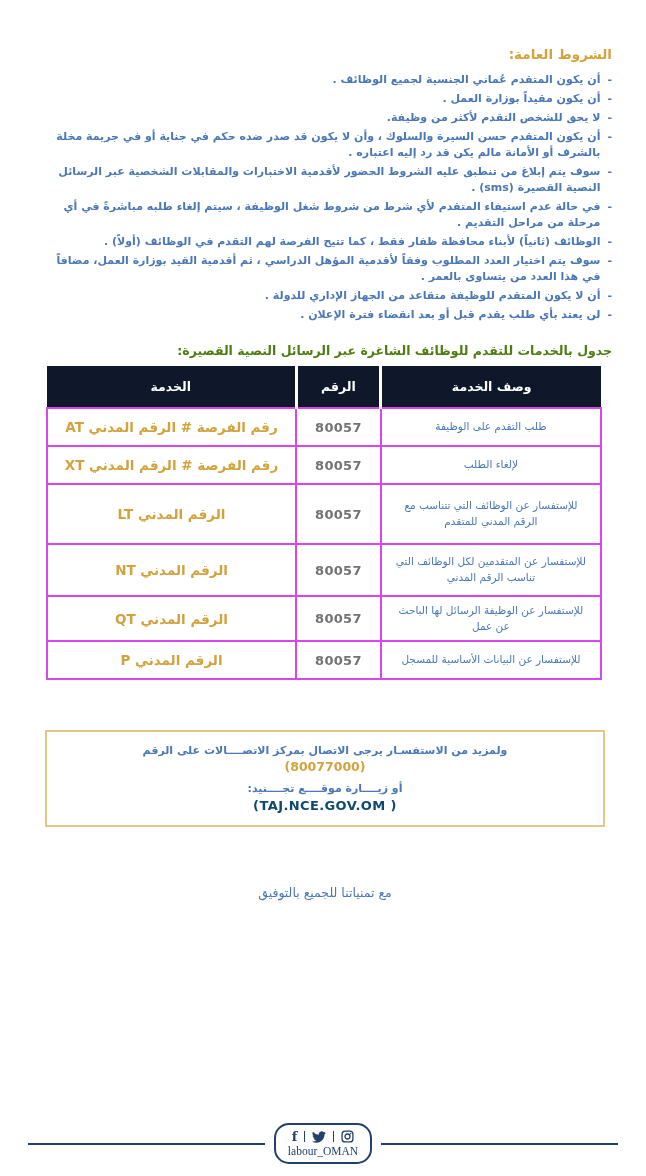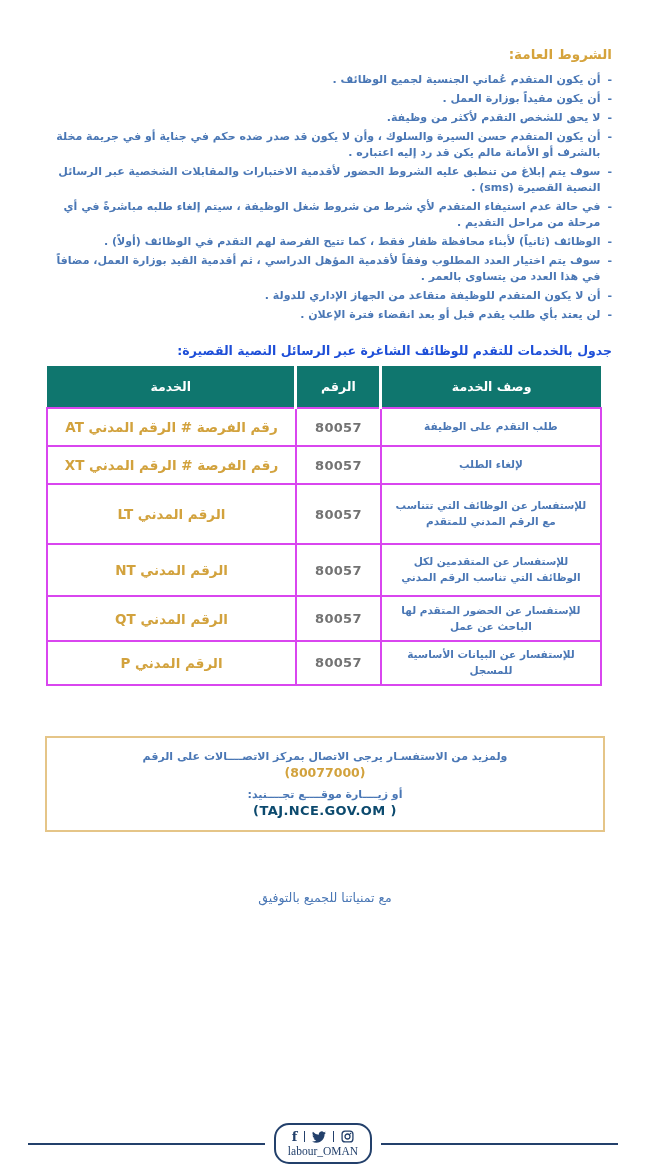--- a/index.html
+++ b/index.html
@@ -16,35 +16,35 @@
   }
   .cond-list{list-style:none;margin:0;padding:0 2px 0 0}
   .cond-list li{
     display:flex;gap:7px;color:#4a77b5;font-size:11px;font-weight:bold;
     line-height:16px;margin-bottom:3px;text-align:right;
   }
   .dash{flex:0 0 auto}
 
   
   .table-title{
-    color:#1d4ed8;font-size:12.5px;font-weight:bold;
+    color:#4d7c0f;font-size:12.5px;font-weight:bold;
     text-align:right;margin:20px 2px 8px 0;
   }
   table.services{
     border-collapse:collapse;width:556px;margin:0 12px 0 auto;direction:rtl;
   }
   table.services th{
-    background:#0f766e;color:#ffffff;font-size:12.5px;font-weight:bold;
+    background:#0f172a;color:#ffffff;font-size:12.5px;font-weight:bold;
     height:37px;border-left:3px solid #ffffff;padding:2px 6px;
   }
   table.services th:last-child{border-left:none}
   table.services td{
     border:2px solid #d946ef;text-align:center;vertical-align:middle;
   }
-  td.desc{color:#4a77b5;font-size:10.5px;font-weight:bold;padding:5px 13px;line-height:1.5}
+  td.desc{color:#4a77b5;font-size:10.5px;font-weight:normal;padding:5px 13px;line-height:1.5}
   td.num{color:#737373;font-weight:bold;font-size:13px;padding:7px;letter-spacing:.3px}
   td.svc{color:#d2a23d;font-weight:bold;font-size:13.5px;padding:5px 10px}
   tr.r-sm{height:38px}
 
   
   .contact-box{
     width:560px;margin:50px auto 8px;border:2px solid #e5c588;
     text-align:center;padding:11px 8px 12px;direction:rtl;box-sizing:border-box;
   }
   .cb-line{color:#4a77b5;font-size:11px;font-weight:bold;line-height:1.4}
@@ -157,21 +157,21 @@
         <td class="desc">للإستفسار عن الوظائف التي تتناسب مع الرقم المدني للمتقدم</td>
         <td class="num">80057</td>
         <td class="svc">الرقم المدني LT</td>
       </tr>
       <tr style="height:52px">
         <td class="desc">للإستفسار عن المتقدمين لكل الوظائف التي تناسب الرقم المدني</td>
         <td class="num">80057</td>
         <td class="svc">الرقم المدني NT</td>
       </tr>
       <tr style="height:45px">
-        <td class="desc">للإستفسار عن الحضور المتقدم لها الباحث عن عمل</td>
+        <td class="desc">للإستفسار عن الوظيفة الرسائل لها الباحث عن عمل</td>
         <td class="num">80057</td>
         <td class="svc">الرقم المدني QT</td>
       </tr>
       <tr style="height:38px">
         <td class="desc">للإستفسار عن البيانات الأساسية للمسجل</td>
         <td class="num">80057</td>
         <td class="svc">الرقم المدني P</td>
       </tr>
     </tbody>
   </table>

